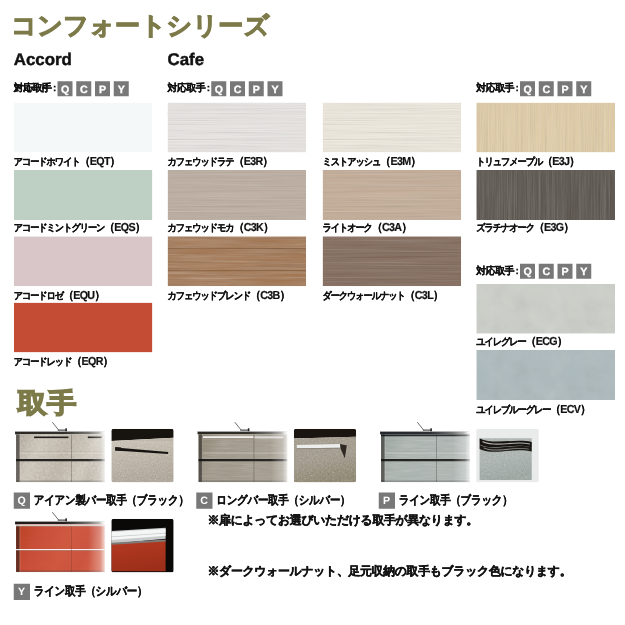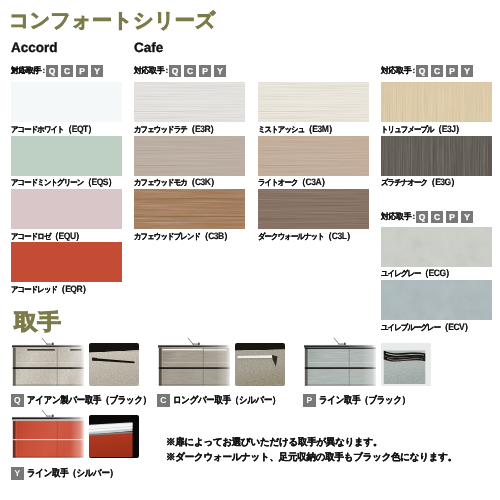--- a/index.html
+++ b/index.html
@@ -534,15 +534,15 @@
           <path d="M0 19.1 L43.5 16.6 L43.5 18.2 L0 20.8 Z" fill="#7e7a78"></path>
         </svg></div>
       <div class="hcap" style="left:10.8px;top:467px">
         <span class="cap-badge">Y</span>
         <span class="cap-txt">ライン取手（シルバー）</span>
       </div>
     </div>
   </div>
 
 <div id="notes-root">
-    <div class="note" style="left:166px;top:437px">※扉によってお選びいただける取手が異なります。</div>
+    <div class="note" style="left:166px;top:411px">※扉によってお選びいただける取手が異なります。</div>
     <div class="note" style="left:166px;top:452px">※ダークウォールナット、足元収納の取手もブラック色になります。</div>
   </div>
 
 </body></html>

